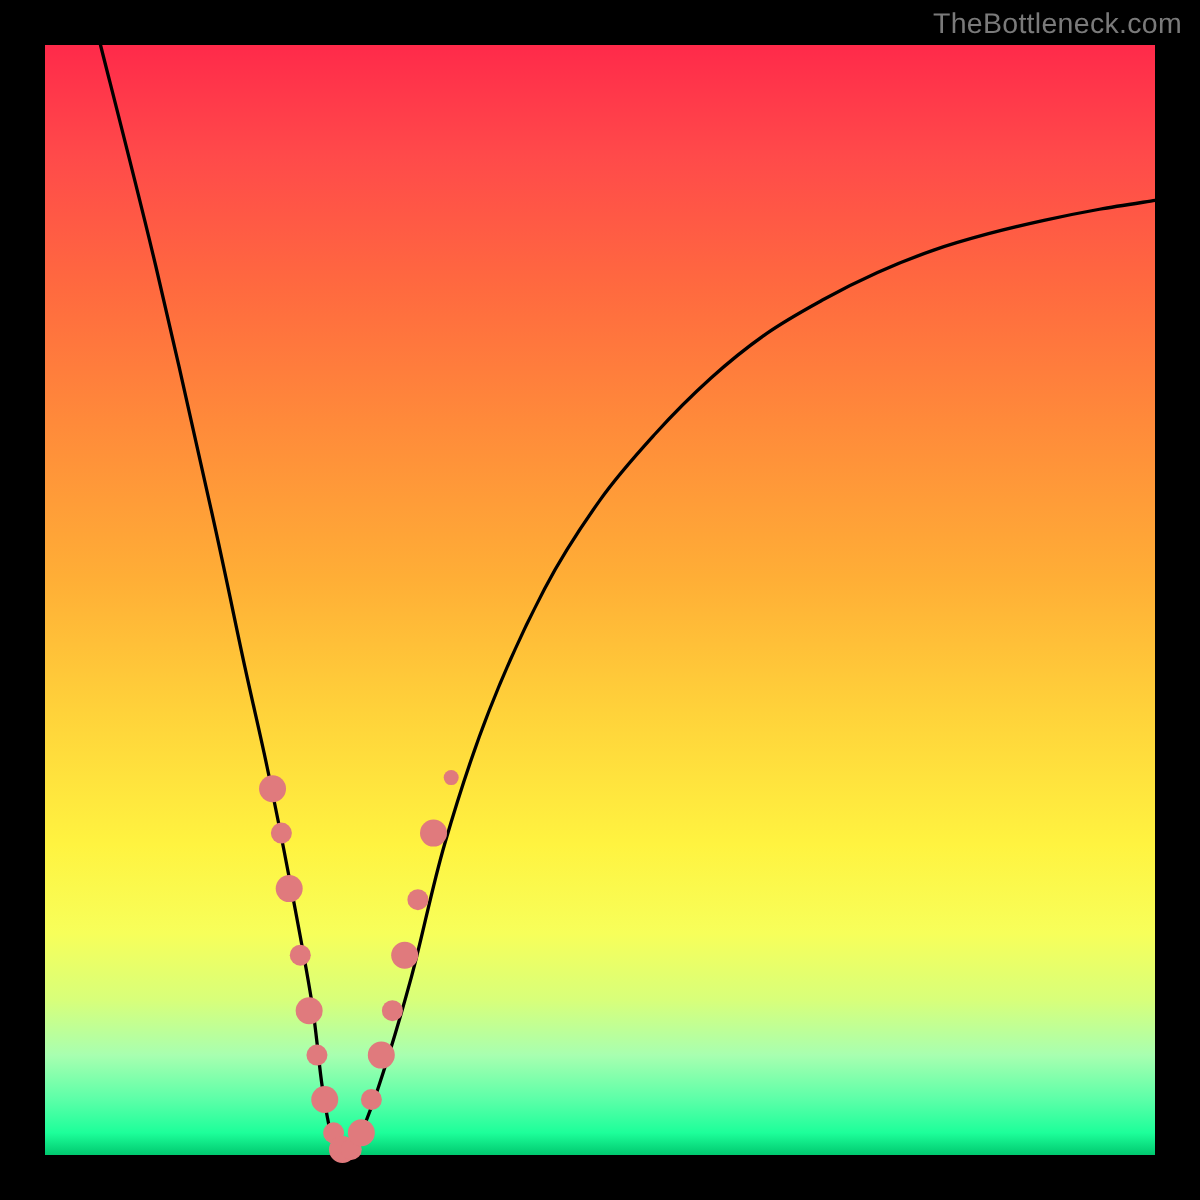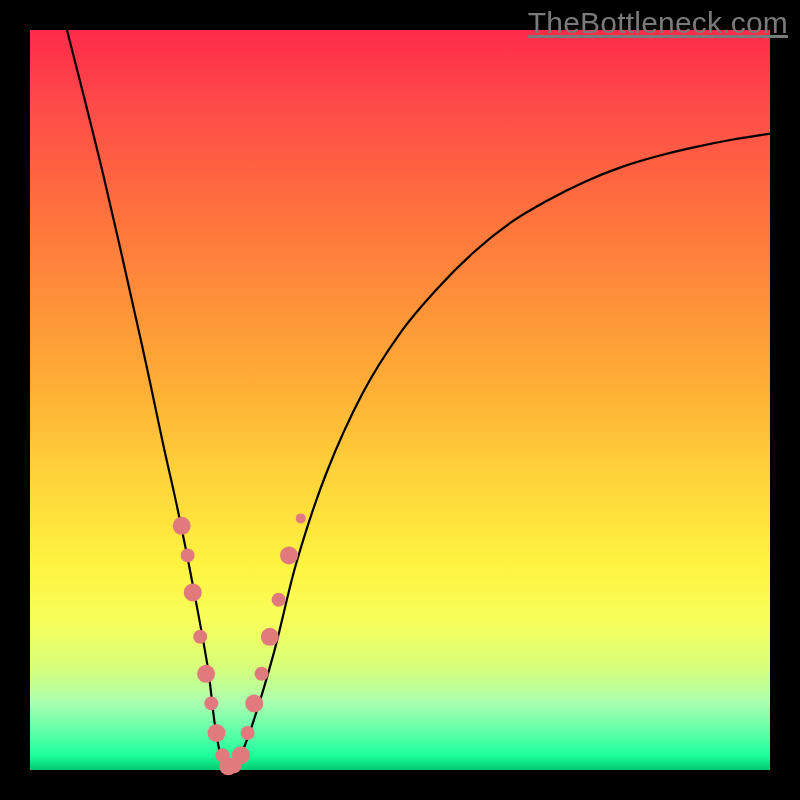--- a/index.html
+++ b/index.html
@@ -30,25 +30,24 @@
       #a8ffb0 91%,
       #5cffa8 95%,
       #1dff9a 98%,
       #00c96f 100%);
   }
   .watermark {
     position: absolute;
     top: 6px;
     right: 12px;
     color: #7a7a7a;
-    font-size: 30px;
+    font-size: 19px;
     font-weight: 500;
     letter-spacing: 0.2px;
     user-select: none;
-    text-decoration: underline;
   }
   svg.plot {
     position: absolute;
     left: 0;
     top: 0;
     width: 740px;
     height: 740px;
     overflow: visible;
   }
   .curve {

